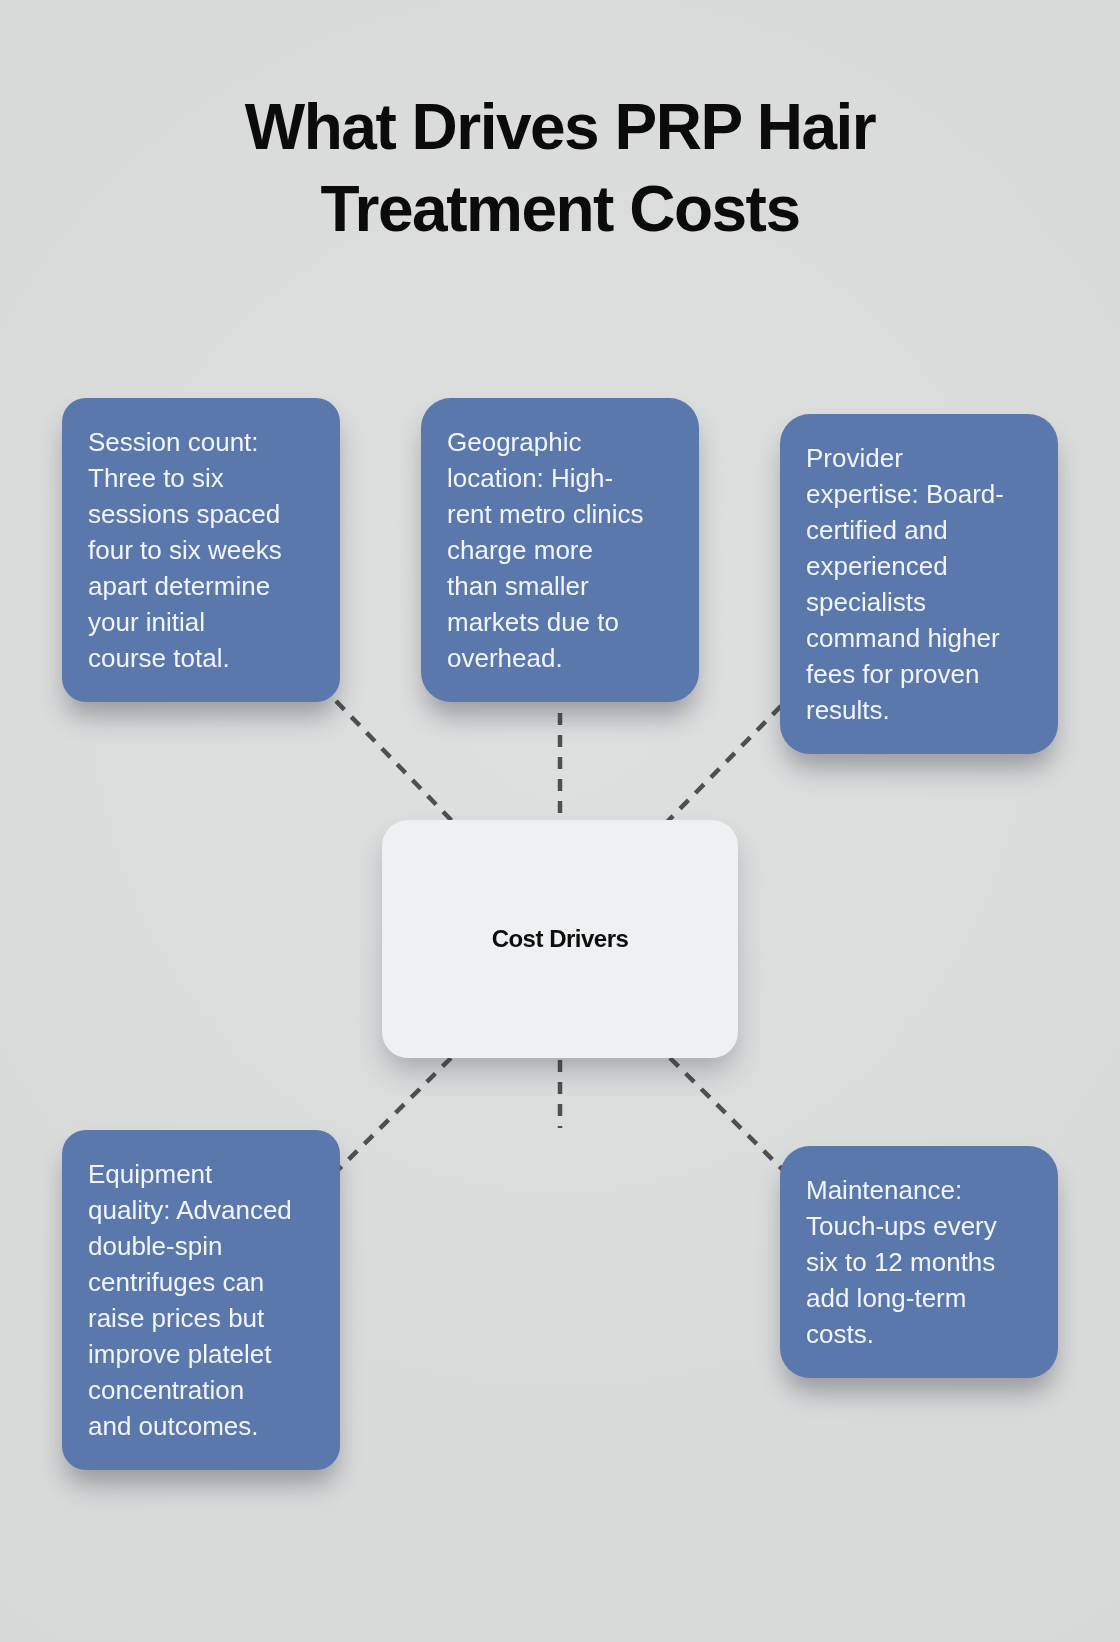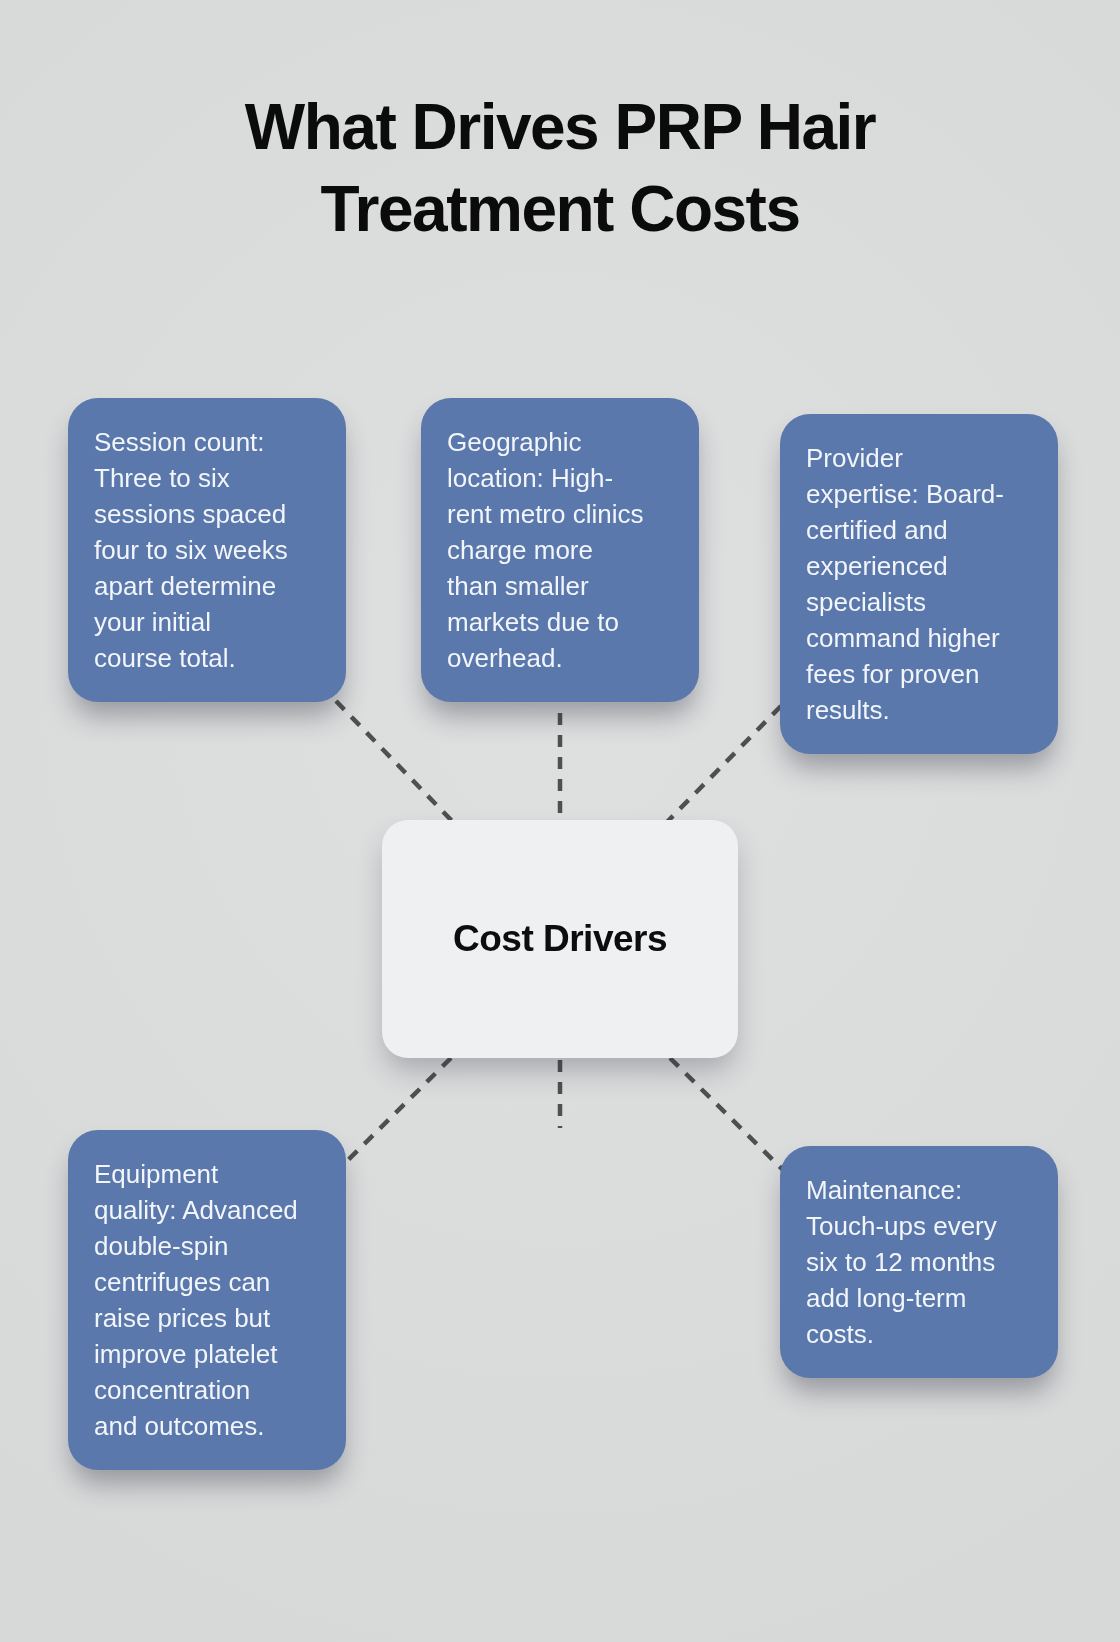--- a/index.html
+++ b/index.html
@@ -48,38 +48,38 @@
     box-shadow:0 18px 26px -4px rgba(45,50,65,.38);
   }
   .node .node-text{
     margin:0;
     padding:26px 18px 26px 26px;
     font-size:26px;
     line-height:36px;
     color:var(--node-text,#f2f5f9);
     white-space:pre-line;
   }
-  .col-1{left:68px;}
+  .col-1{left:62px;border-radius:24px;}
   .col-2{left:421px;}
   .col-3{left:780px;margin-top:16px;}
   .row-top{top:398px;}
   .row-bottom{top:1130px;}
   .center-node{
     position:absolute;
     left:382px;top:820px;
     width:356px;height:238px;
     border-radius:26px;
     background:var(--center-bg,#eef0f2);
     box-shadow:0 16px 28px -4px rgba(45,50,65,.30);
     display:flex;
     align-items:center;
     justify-content:center;
   }
   .center-label{
-    font-size:37px;
+    font-size:24px;
     font-weight:700;
     letter-spacing:-0.5px;
     color:var(--center-text,#0d0d0d);
   }
 </style>
 </head>
 <body>
 
 <div class="canvas">
 

